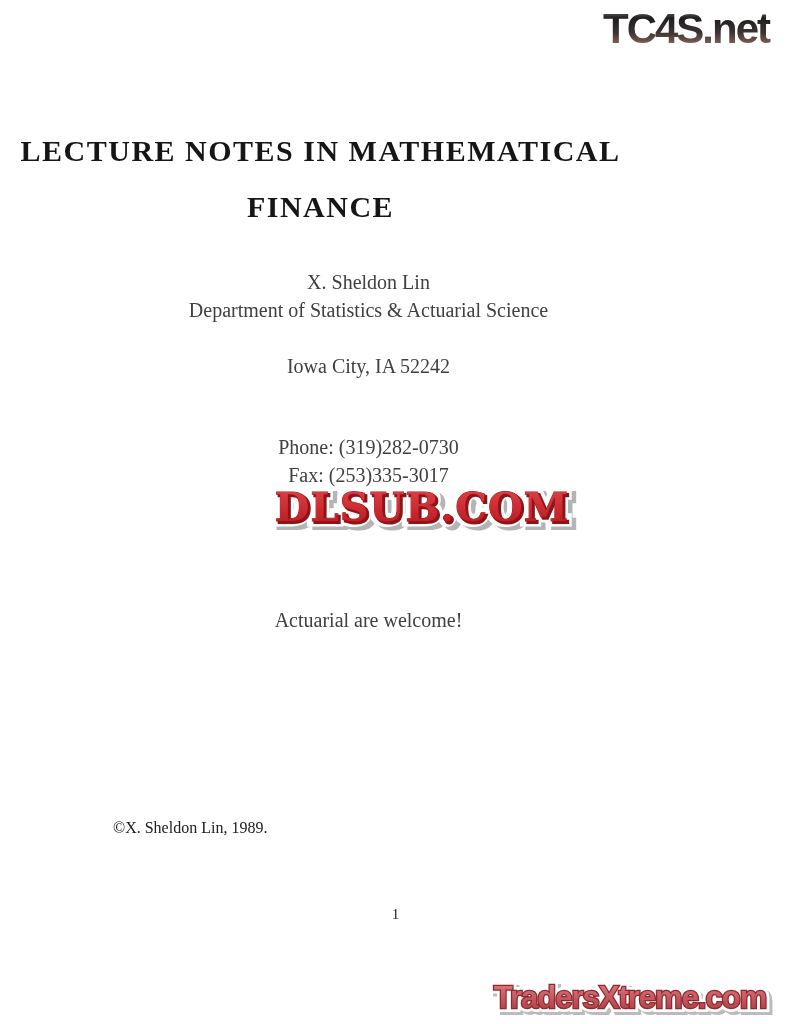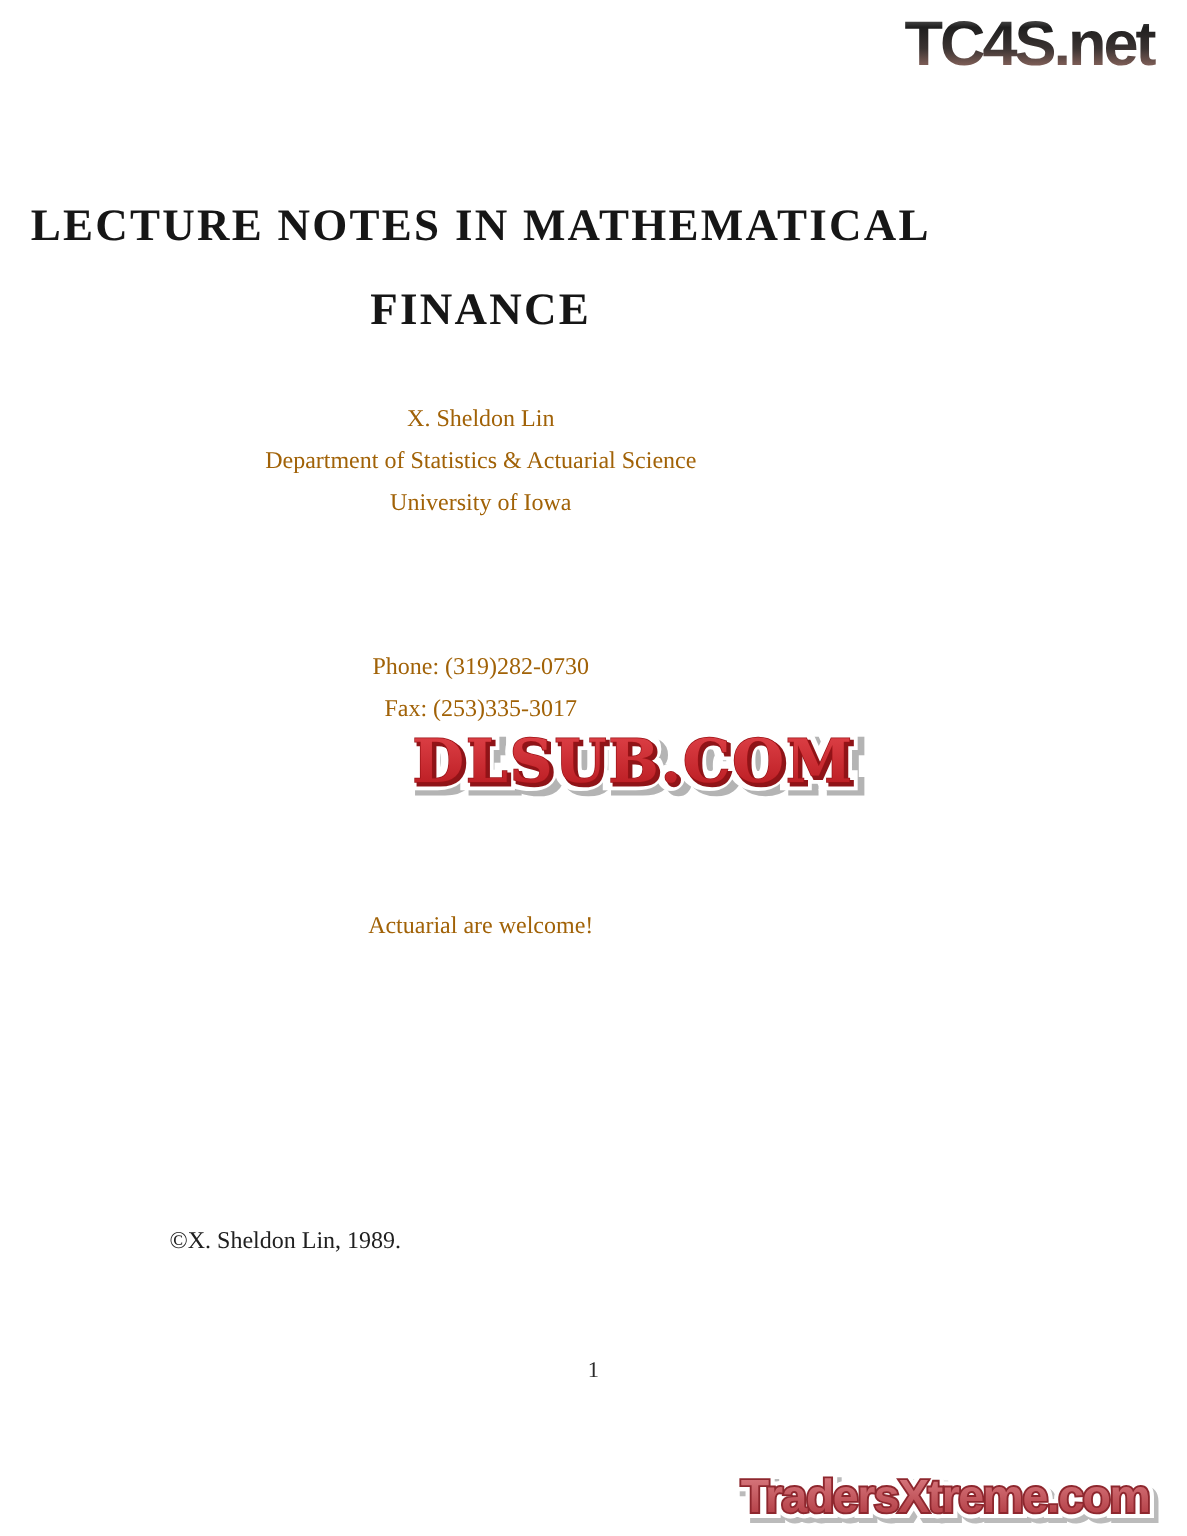--- a/index.html
+++ b/index.html
@@ -20,22 +20,23 @@
   }
   .title-line {
     font-weight: bold;
     font-size: 30px;
     letter-spacing: 1.5px;
     color: #161616;
   }
   .title-line1 { top: 134px; }
   .title-line2 { top: 190px; }
   .body-line {
-    font-size: 16px;
-    color: #a16207;
+    font-size: 20px;
+    color: #404040;
+    margin-left: 48px;
   }
   .author-name   { top: 271px; }
   .author-dept   { top: 299px; }
   .author-univ   { top: 327px; }
   .author-addr   { top: 355px; }
   .contact-phone { top: 436px; }
   .contact-fax   { top: 464px; }
   .comments-line { top: 609px; }
   .copyright-line {
     position: absolute; left: 113px; top: 819px;
@@ -81,21 +82,21 @@
       </linearGradient>
     </defs>
     <text x="103" y="41" text-anchor="middle" font-family="Liberation Sans, sans-serif" font-weight="bold" font-size="42" style="letter-spacing:-2px" fill="url(#grad-tc4s)">TC4S.net</text>
   </svg>
 
   <div class="centered title-line title-line1">LECTURE NOTES IN MATHEMATICAL</div>
   <div class="centered title-line title-line2">FINANCE</div>
 
   <div class="centered body-line author-name">X. Sheldon Lin</div>
   <div class="centered body-line author-dept">Department of Statistics &amp; Actuarial Science</div>
-  <div class="centered body-line author-univ">University of Iowa</div>
+  <div class="centered body-line author-addr">Iowa City, IA 52242</div>
 
   <div class="centered body-line contact-phone">Phone: (319)282-0730</div>
   <div class="centered body-line contact-fax">Fax: (253)335-3017</div>
 
   <span class="fragment fragment-left">1</span>
   <span class="fragment fragment-right">.1</span>
 
   <div class="wm-dlsub">
     <svg width="350" height="58" viewBox="0 0 350 58">
       <defs>

